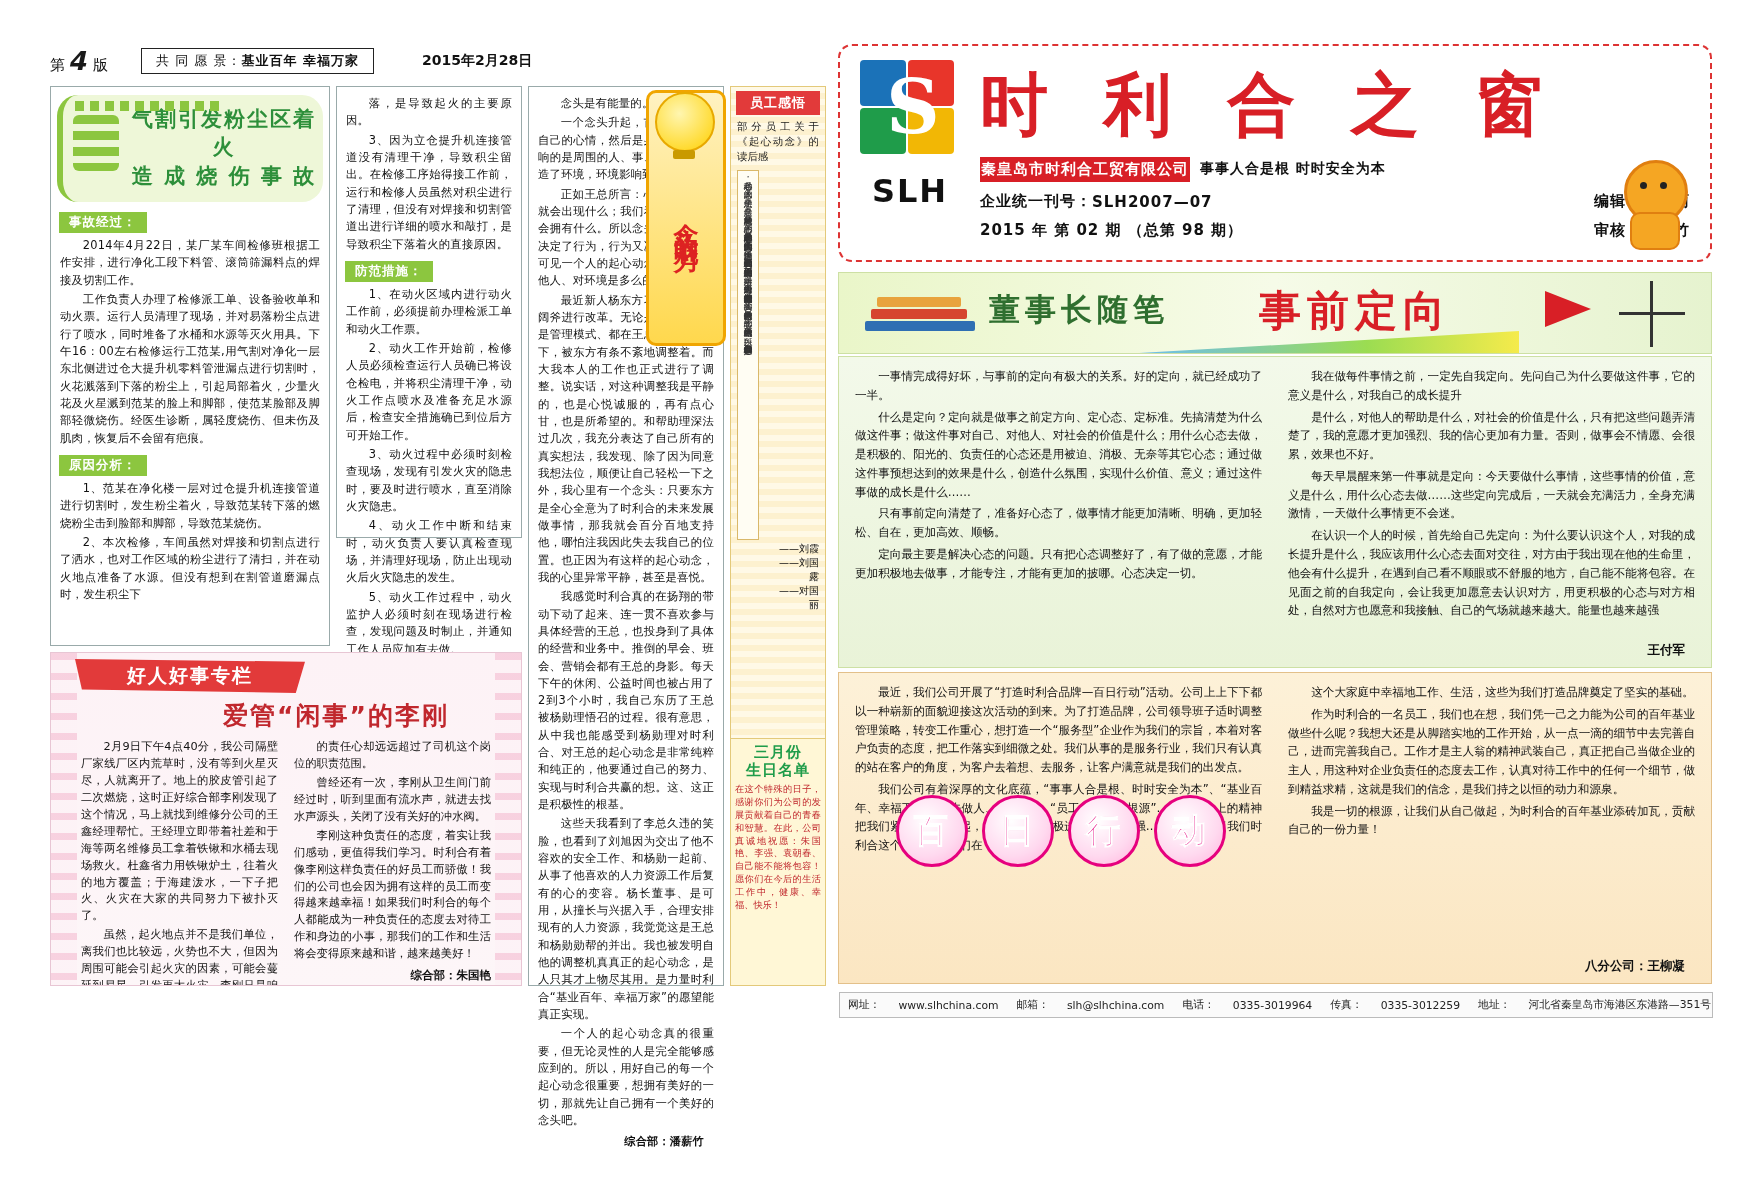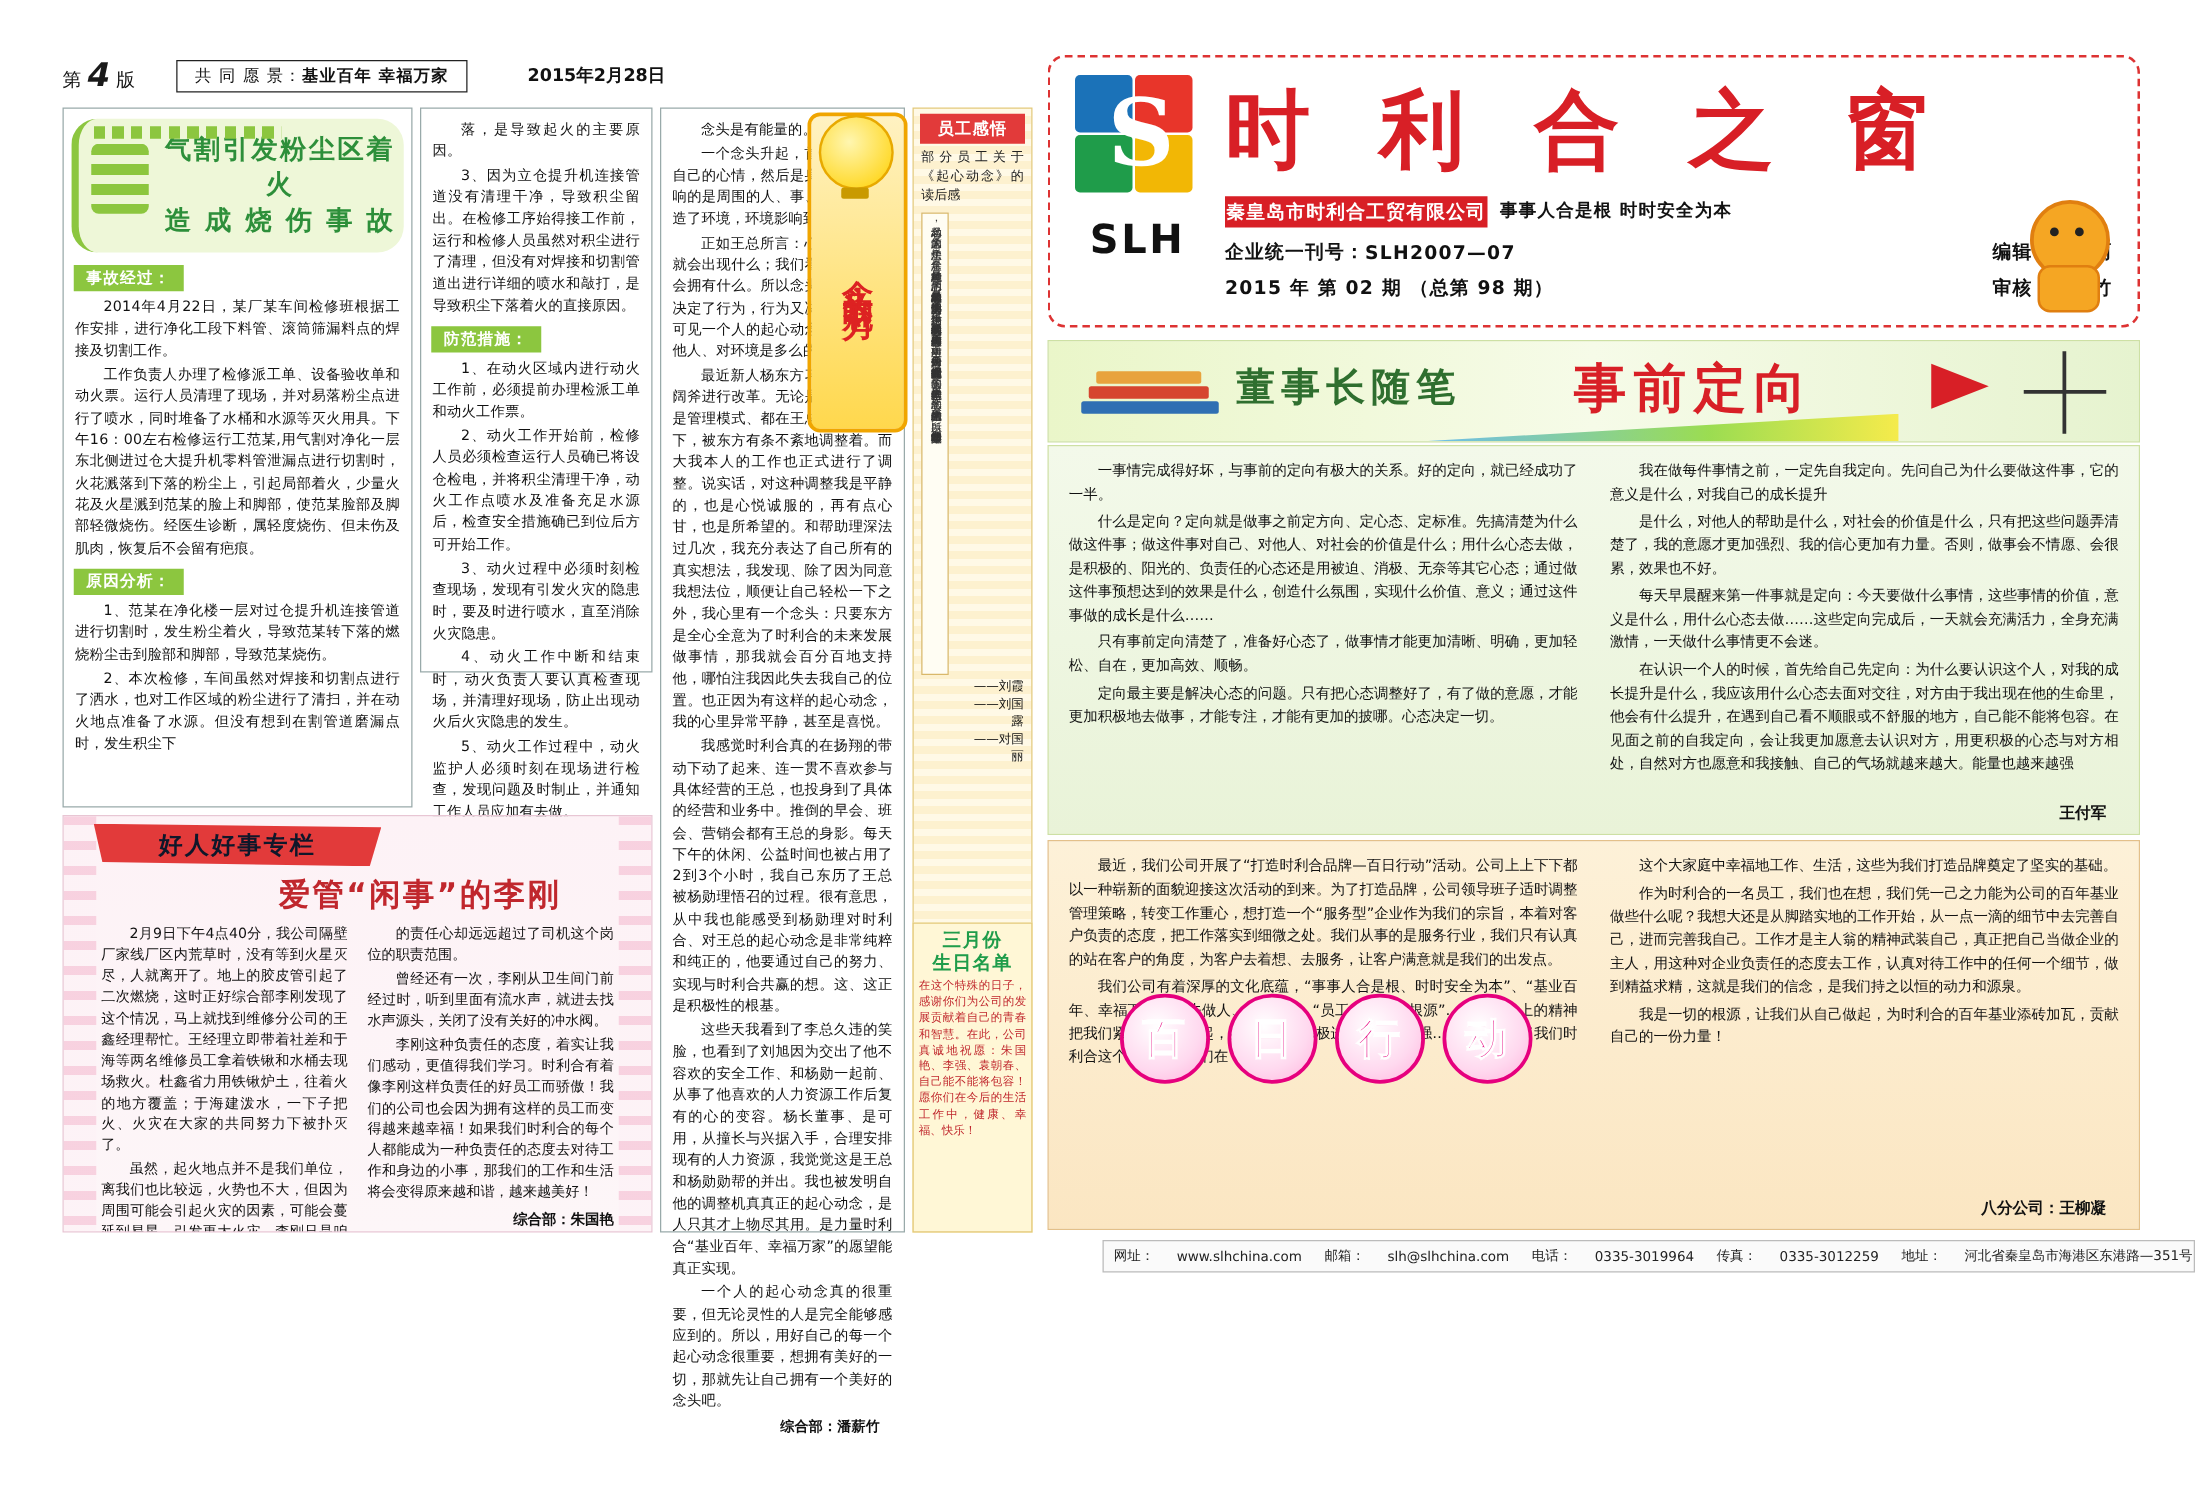--- a/index.html
+++ b/index.html
@@ -67,21 +67,21 @@
     background:repeating-linear-gradient(to bottom,#f6c6d8 0 7px,#fdf2f6 7px 20px);
     opacity:.75;
   }
   .good-block::after{
     content:"";position:absolute;right:0;top:0;bottom:0;width:26px;
     background:repeating-linear-gradient(to bottom,#f6c6d8 0 7px,#fdf2f6 7px 20px);
     opacity:.75;
   }
   .ribbon{
     position:absolute;left:24px;top:6px;width:230px;height:34px;
-    background:#e23a3a;color:#0f172a;font-size:19px;font-weight:bold;letter-spacing:2px;
+    background:#e23a3a;color:#ffffff;font-size:19px;font-weight:bold;letter-spacing:2px;
     display:flex;align-items:center;justify-content:center;
     clip-path:polygon(0 0,100% 8%,96% 100%,3% 90%);
   }
   .good-title{
     position:absolute;left:120px;top:46px;width:330px;text-align:center;
     font-size:25px;font-weight:bold;color:#c0272d;letter-spacing:2px;
   }
   .good-cols{position:absolute;left:30px;top:86px;right:30px;bottom:24px;
     column-count:2;column-gap:16px;font-size:11.3px;line-height:1.5;text-align:justify;}
   .good-cols p{margin:0 0 2px 0;text-indent:2em;}
@@ -233,21 +233,21 @@
     -webkit-text-stroke:1px #fff;
   }
   .hundred span{
     background:radial-gradient(circle at 40% 35%,#fff,#ffd9ef 60%,#ffb3dc);
     border:3px solid #e6007e;border-radius:50%;width:66px;height:66px;
     display:flex;align-items:center;justify-content:center;font-size:34px;
   }
 
   
   .footer{
-    position:absolute;left:882px;top:992px;width:874px;height:26px;
+    position:absolute;left:839px;top:992px;width:874px;height:26px;
     border:1px solid #bbb;box-sizing:border-box;background:#fafafa;
     display:flex;align-items:center;font-size:10.8px;color:#222;padding:0 8px;gap:18px;
     white-space:nowrap;
   }
 
   
   .cap{font-size:11.2px;text-align:right;font-weight:bold;padding:2px 10px 0 0;}
 </style>
 </head>
 <body>

